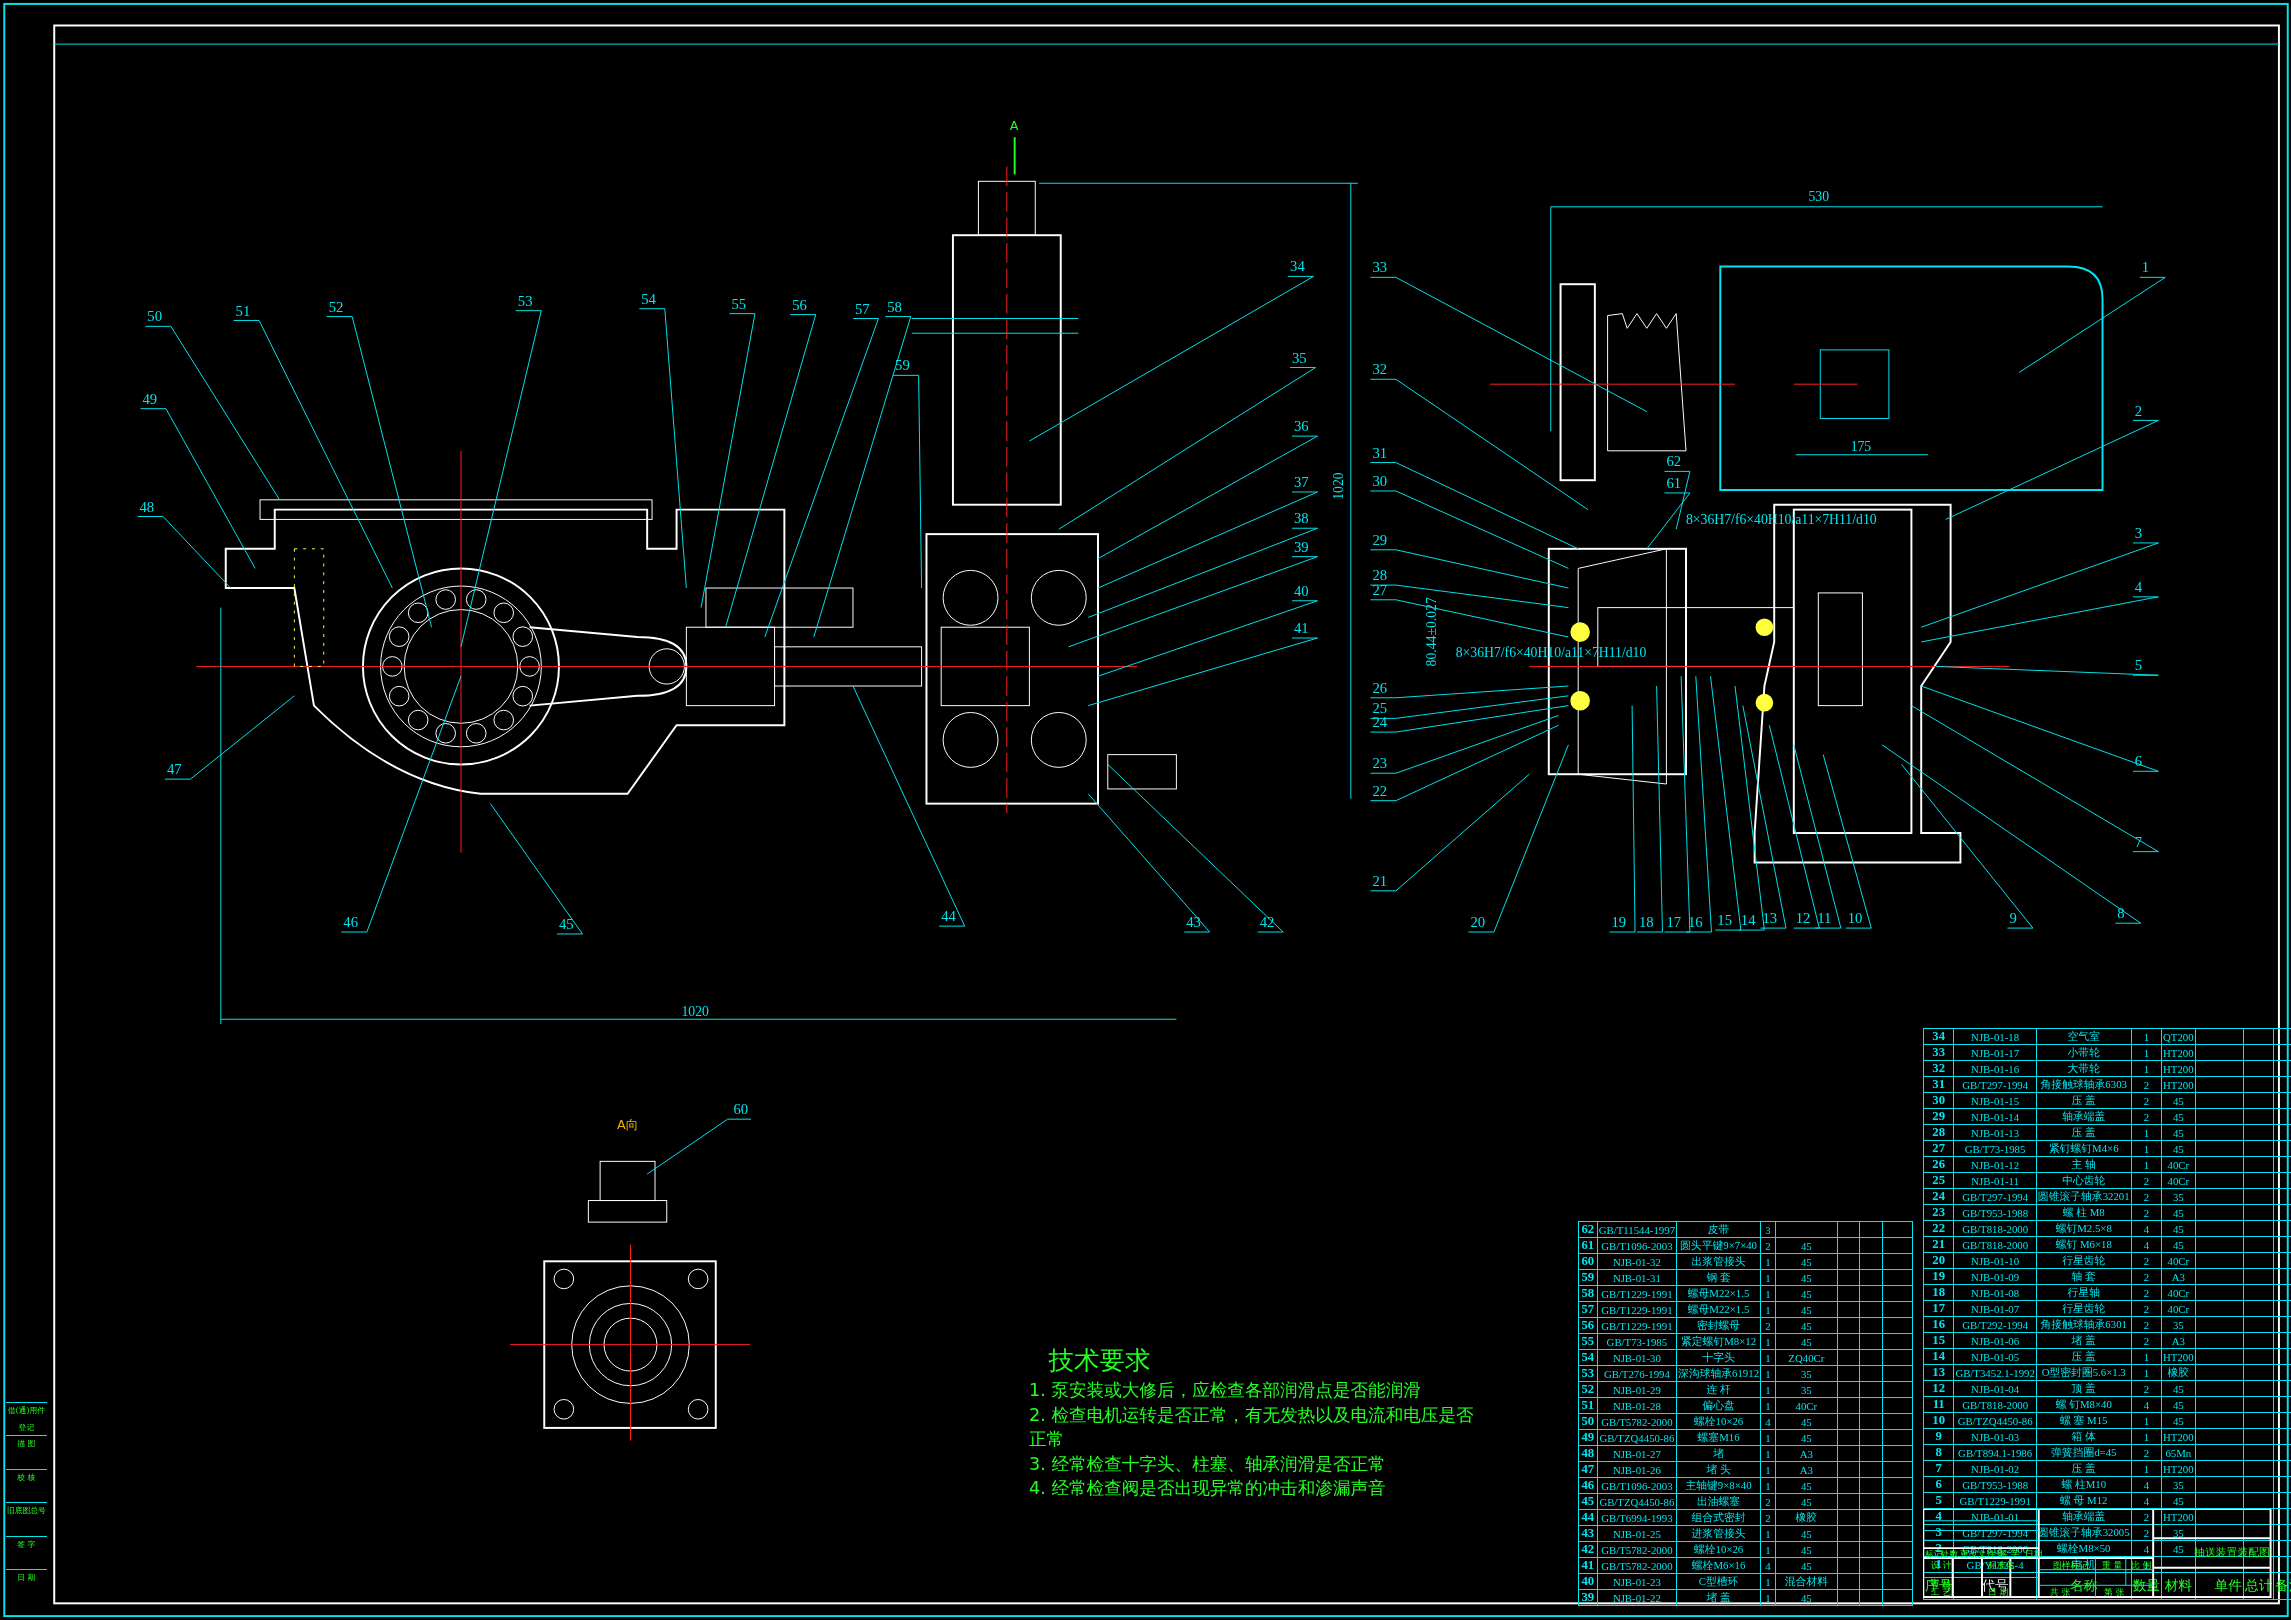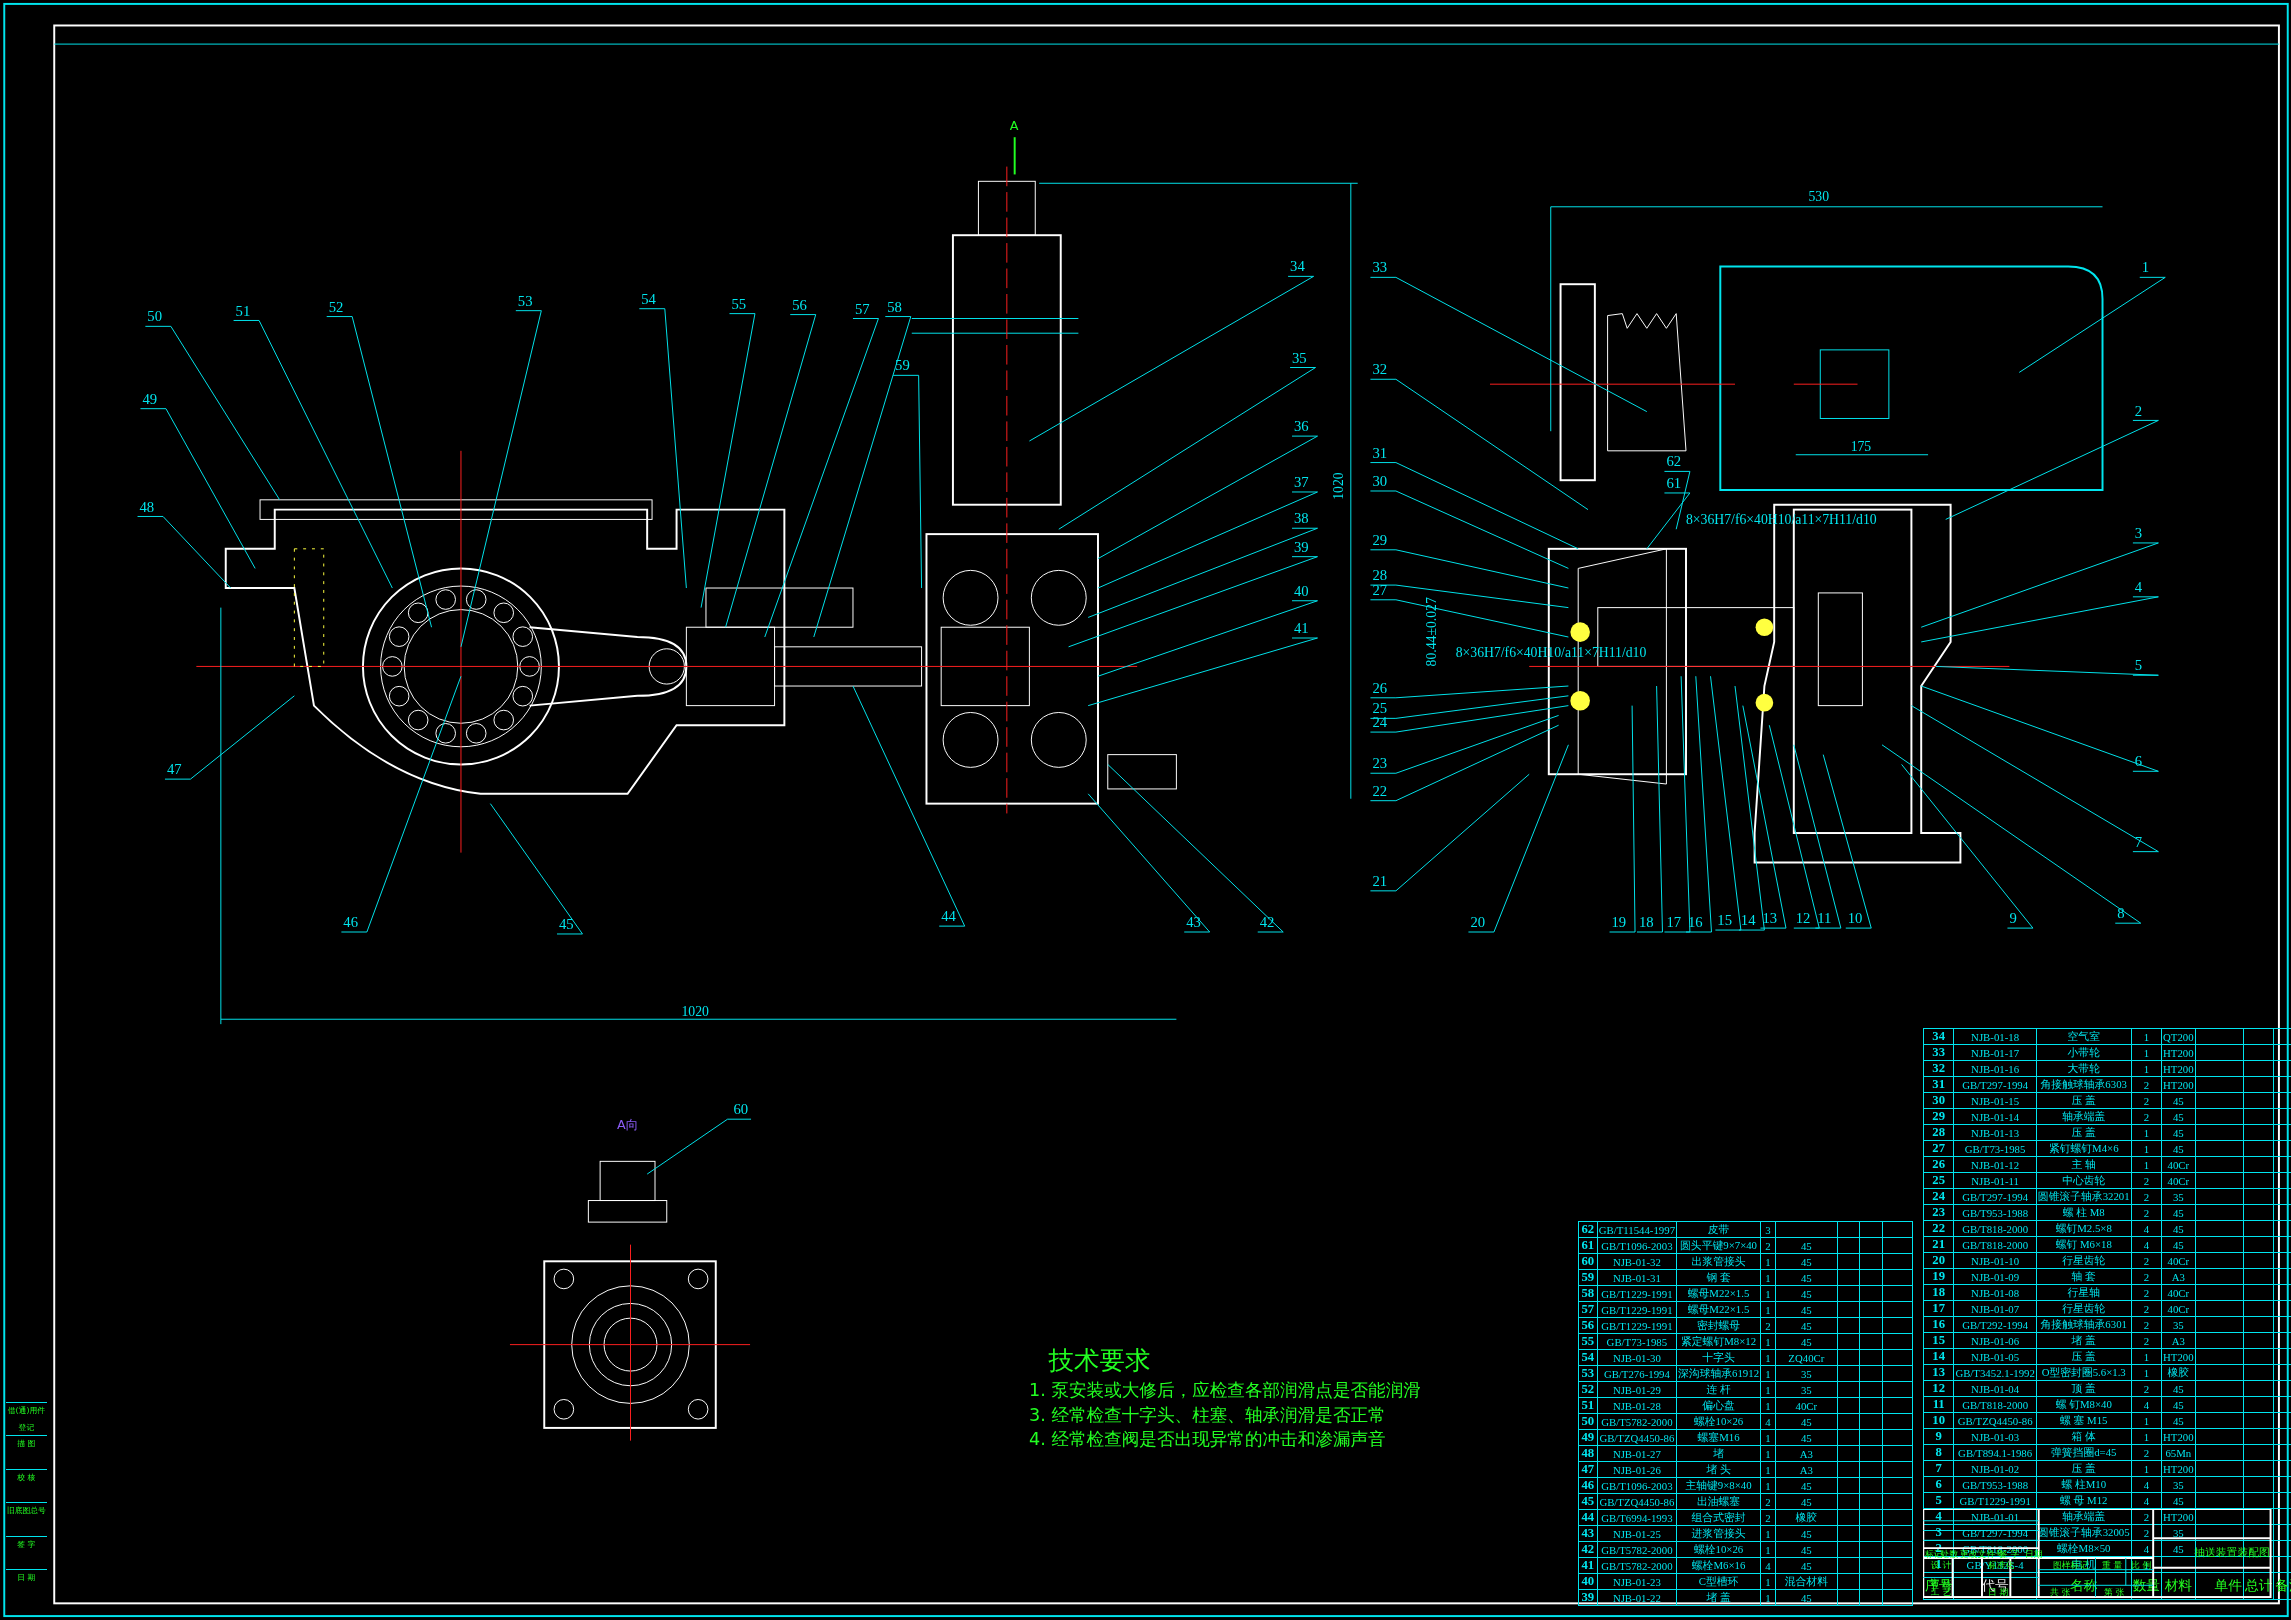--- a/index.html
+++ b/index.html
@@ -30,21 +30,21 @@
   #bom-left{left:1578px;top:1221px;}
   #bom-right td.no{width:13.7px;}
   .hdr td{height:25.5px!important;font-size:13.7px;}
   
   #titleblock{position:absolute;left:1923px;top:1509px;width:386px;height:90px;}
   .tb-title{position:absolute;left:231px;top:37px;width:116px;text-align:center;color:#22ff22;font-size:10.8px;padding-left:20px;}
   .tb-cell{position:absolute;color:#22ff22;font-size:8.8px;}
   
   #sidestrip{position:absolute;left:5.9px;top:1402px;width:41px;}
   #sidestrip div{color:#22ff22;font-size:7.8px;text-align:center;height:16.7px;line-height:16.7px;border-top:1px solid #00e5ee;margin-bottom:15.7px;}
-  .view-label{position:absolute;color:#8b5cf6;font-size:12.7px;}
+  .view-label{position:absolute;color:#eab308;font-size:12.7px;}
 </style>
 </head>
 <body>
 
 <svg id="drawing" viewBox="0 0 2338 1653" xmlns="http://www.w3.org/2000/svg">
 
   <rect x="4" y="4" width="2330" height="1645" class="cyan" stroke-width="2"></rect>
   <rect x="55" y="26" width="2270" height="1610" class="white" stroke-width="2"></rect>
   <line x1="55" y1="45" x2="2325" y2="45" class="cyan"></line>
 
@@ -286,20 +286,21 @@
     <line x1="742" y1="1142" x2="766" y2="1142" class="cyan"></line>
     <text x="748" y="1137" class="lbl">60</text>
   </g>
 </svg>
 
 <div class="view-label" style="left:617px;top:1117px;">A向</div>
 
 <div id="tech">
   <div class="title">技术要求</div>
   <div>1. 泵安装或大修后，应检查各部润滑点是否能润滑</div>
+  <div>2. 检查电机运转是否正常，有无发热以及电流和电压是否正常</div>
   <div>3. 经常检查十字头、柱塞、轴承润滑是否正常</div>
   <div>4. 经常检查阀是否出现异常的冲击和渗漏声音</div>
 </div>
 
 <table class="bom" id="bom-left">
     <tbody>
       <tr>
         <td class="no">62</td>
         <td class="code">GB/T11544-1997</td>
         <td class="name">皮带</td>

